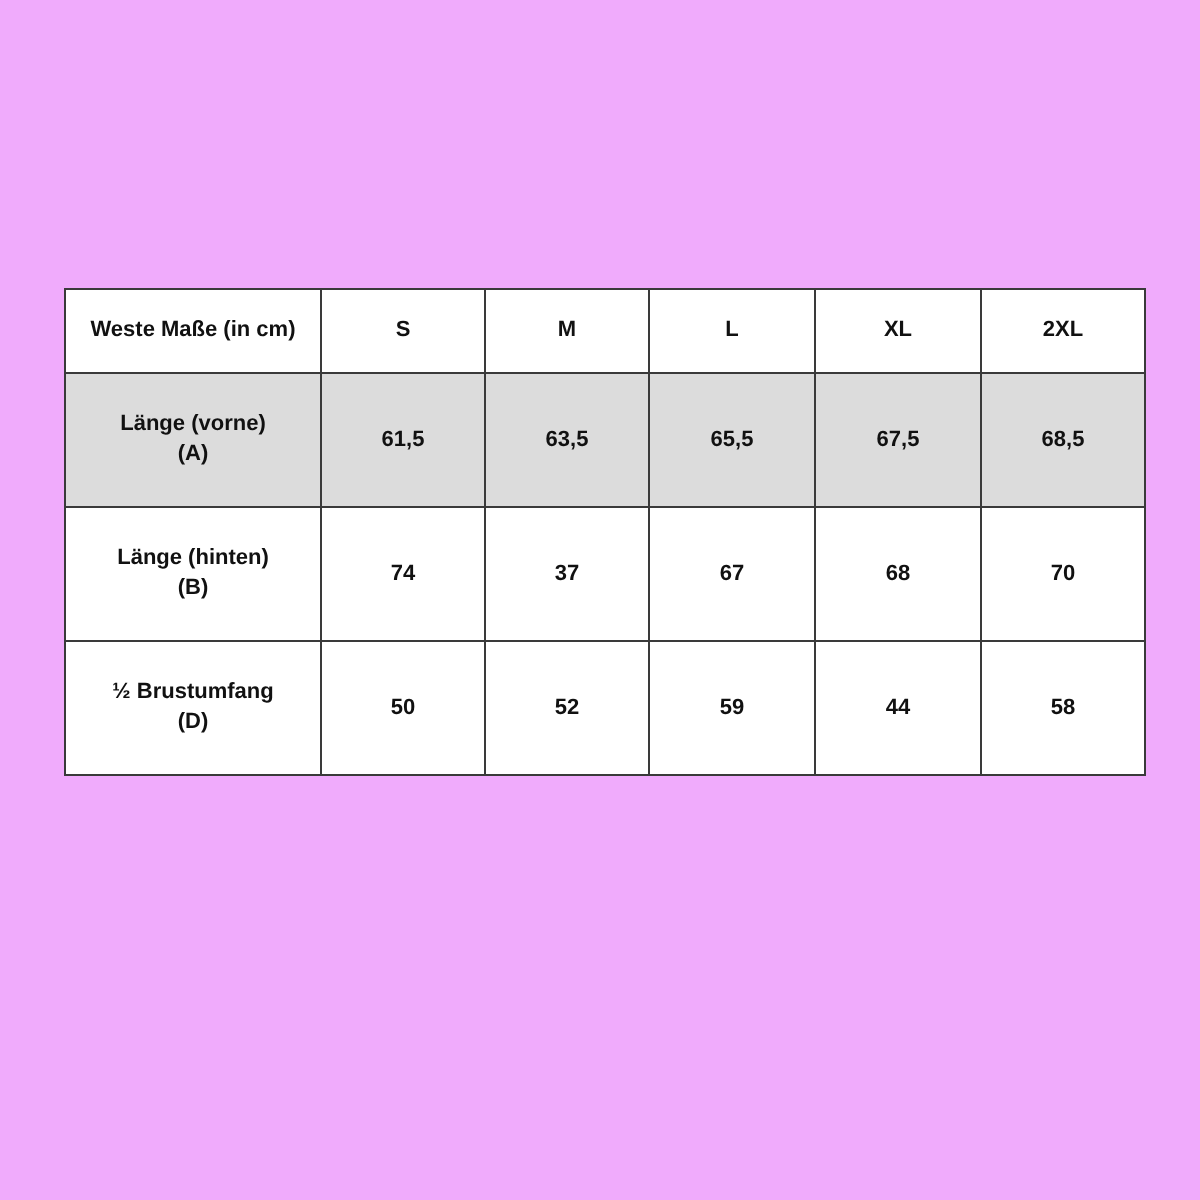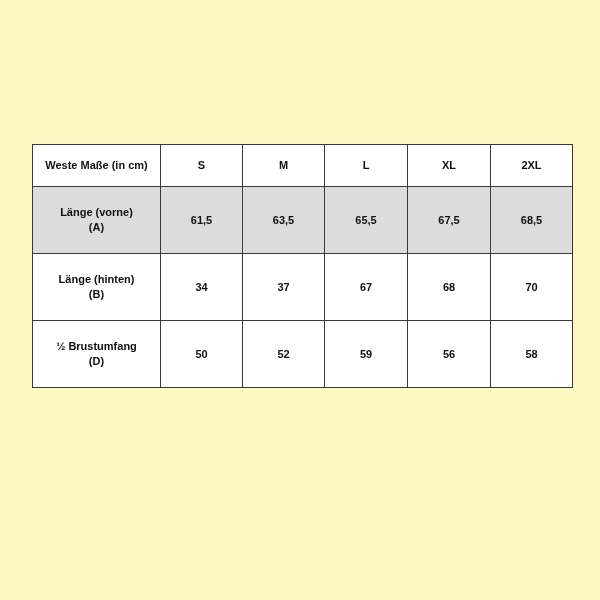--- a/index.html
+++ b/index.html
@@ -7,21 +7,21 @@
     padding: 0;
     width: 600px;
     height: 600px;
     background: #ffffff;
     font-family: "Liberation Sans", sans-serif;
   }
   .page {
     position: relative;
     width: 600px;
     height: 600px;
-    background: #fef9c3;
+    background: #f0abfc;
     overflow: hidden;
   }
   .size-table-wrap {
     position: absolute;
     left: 32px;
     top: 144px;
     width: 540px;
   }
   table.size-table {
     border-collapse: collapse;
@@ -87,35 +87,35 @@
           <td>65,5</td>
           <td>67,5</td>
           <td>68,5</td>
         </tr>
 
         <tr class="data-row">
           <td>
             <span class="row-label">Länge (hinten)</span>
             <span class="row-label">(B)</span>
           </td>
-          <td>34</td>
+          <td>74</td>
           <td>37</td>
           <td>67</td>
           <td>68</td>
           <td>70</td>
         </tr>
 
 
         <tr class="data-row">
           <td>
             <span class="row-label">½ Brustumfang</span>
             <span class="row-label">(D)</span>
           </td>
           <td>50</td>
           <td>52</td>
           <td>59</td>
-          <td>56</td>
+          <td>44</td>
           <td>58</td>
         </tr>
       </tbody>
     </table>
   </div>
 </div>
 
 </body></html>

